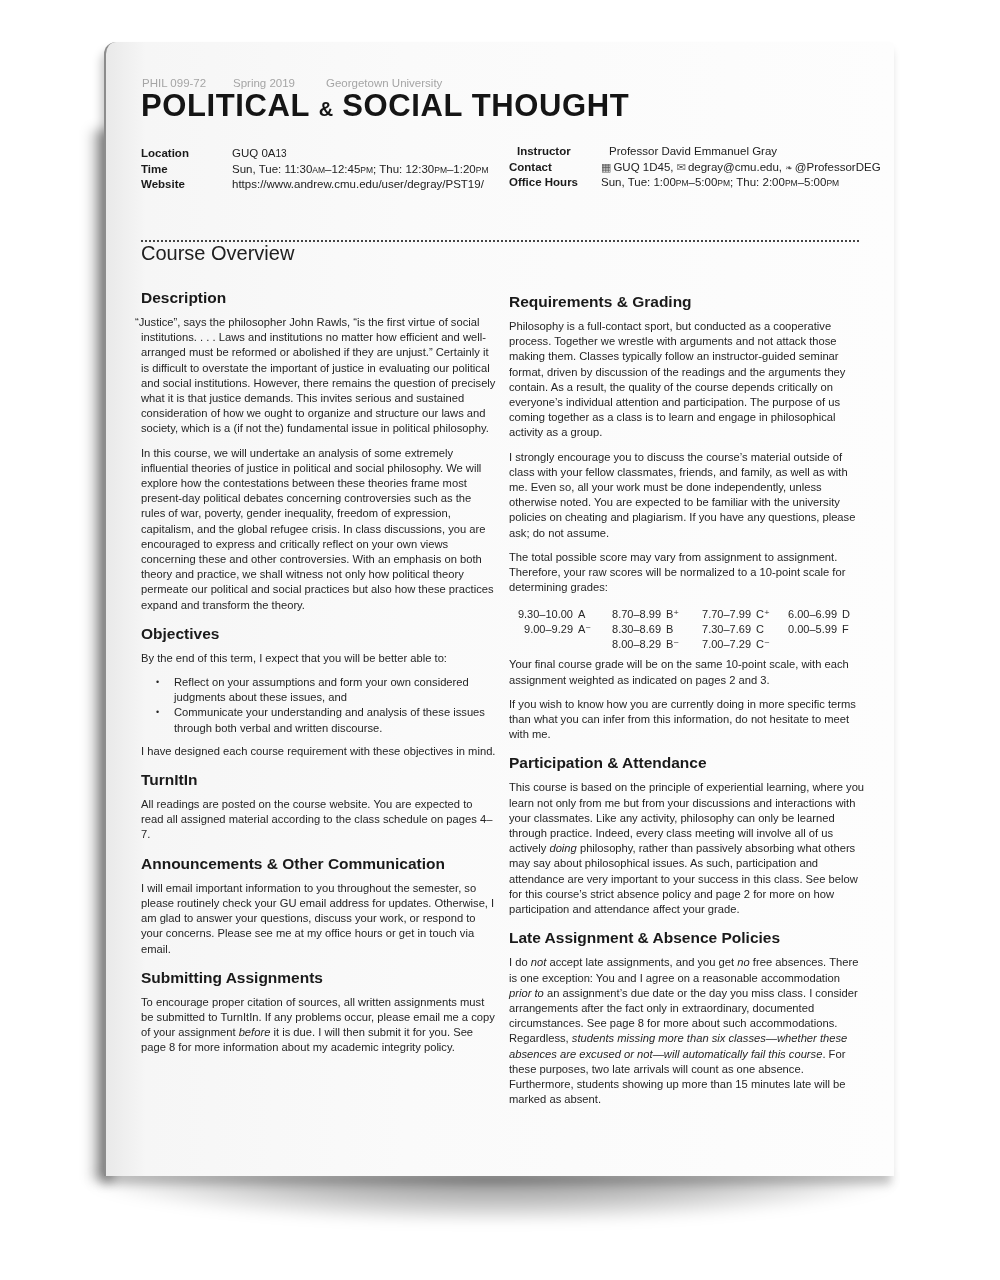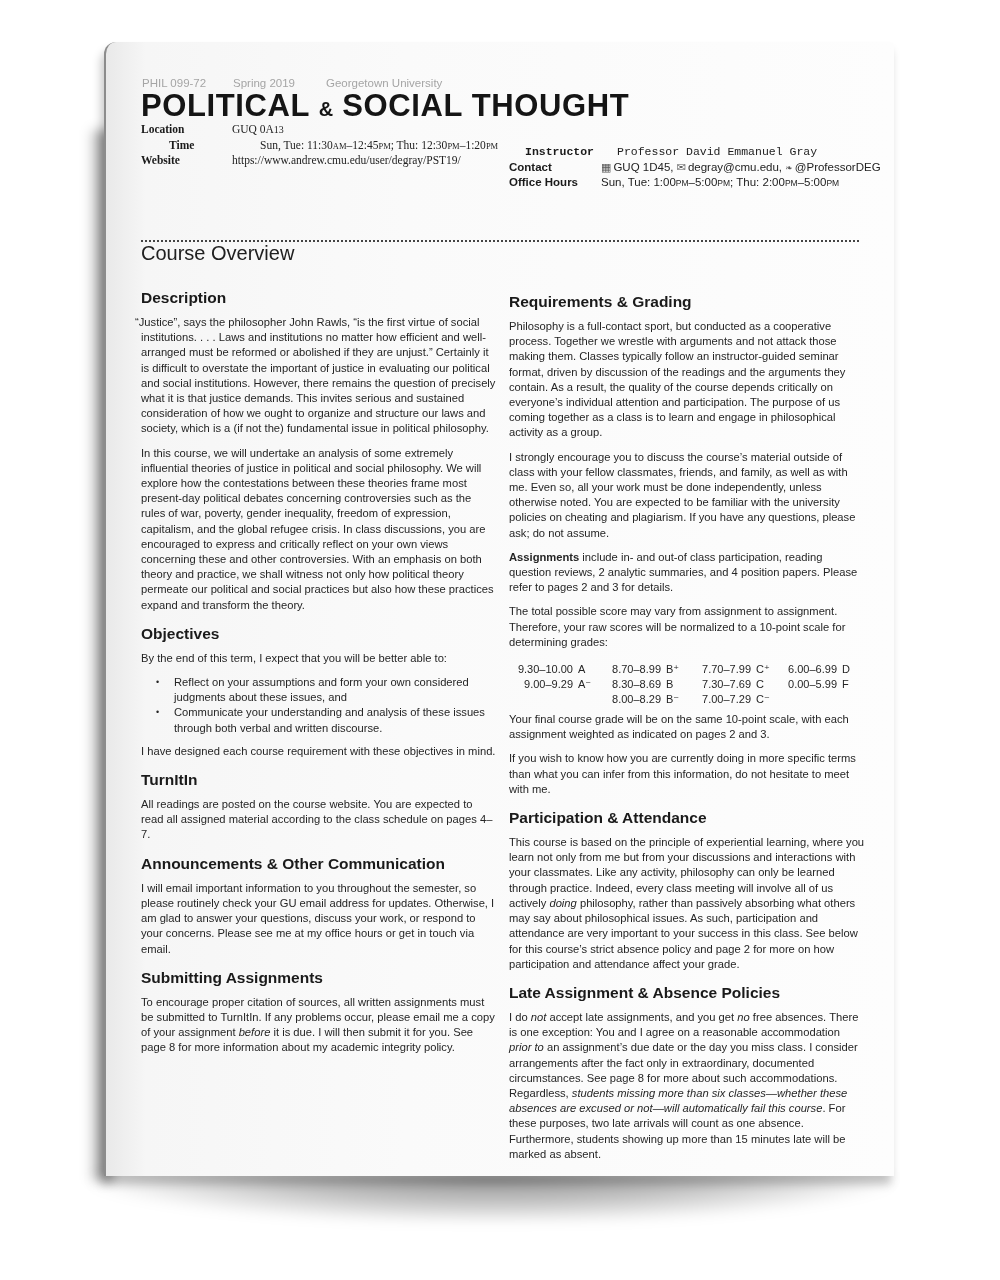--- a/index.html
+++ b/index.html
@@ -73,37 +73,37 @@
       <span style="left:91px">Spring 2019</span>
       <span style="left:184px">Georgetown University</span>
     </div>
 
     <div class="title">
       <span>POLITICAL</span>
       <span class="amp">&amp;</span>
       <span>SOCIAL THOUGHT</span>
     </div>
 
-    <div class="info" style="top:80px; left:-1px; width:350px; height:50px;font-family:Liberation Serif, serif;">
+    <div class="info" style="top:104px; left:-1px; width:350px; height:50px;">
       <div style="position:absolute; top:0; left:0; width:350px; height:16px;">
         <span class="lbl">Location</span>
         <span class="val" style="left:91px">GUQ 0A<span style="font-size:10px">13</span></span>
       </div>
-      <div style="position:absolute; top:15.5px; left:0; width:350px; height:16px;margin-left:28px;">
+      <div style="position:absolute; top:15.5px; left:0; width:350px; height:16px;">
         <span class="lbl">Time</span>
         <span class="val" style="left:91px">Sun, Tue: 11:30<span class="sc">AM</span>–12:45<span class="sc">PM</span>; Thu: 12:30<span class="sc">PM</span>–1:20<span class="sc">PM</span></span>
       </div>
       <div style="position:absolute; top:31px; left:0; width:350px; height:16px;">
         <span class="lbl">Website</span>
         <span class="val" style="left:91px">https://www.andrew.cmu.edu/user/degray/PST19/</span>
       </div>
     </div>
 
     <div class="info" style="top:102px; left:367px; width:360px; height:50px;">
-      <div style="position:absolute; top:0; left:16px; width:360px; height:16px;font-family:Liberation Mono, monospace;">
+      <div style="position:absolute; top:0; left:8px; width:360px; height:16px;">
         <span class="lbl">Instructor</span>
         <span class="val" style="left:92px">Professor David Emmanuel Gray</span>
       </div>
       <div style="position:absolute; top:15.5px; left:0; width:360px; height:16px;text-align:center;">
         <span class="lbl">Contact</span>
         <span class="val" style="left:92px">
           <span class="ic">▦</span><span>GUQ 1D45,</span>
           <span class="ic">✉</span><span>degray@cmu.edu,</span>
           <span class="ic" style="font-size:9px">❧</span><span>@ProfessorDEG</span>
         </span>
@@ -148,21 +148,20 @@
         <h2>Submitting Assignments</h2>
         <p><span>To encourage proper citation of sources, all written assignments must be submitted to TurnItIn. If any problems occur, please email me a copy of your assignment </span><em>before</em><span> it is due. I will then submit it for you. See page 8 for more information about my academic integrity policy.</span></p>
       </section>
     </div>
 
     <div class="col" style="top:251px; left:367px;">
       <section>
         <h2>Requirements &amp; Grading</h2>
         <p>Philosophy is a full-contact sport, but conducted as a cooperative process. Together we wrestle with arguments and not attack those making them. Classes typically follow an instructor-guided seminar format, driven by discussion of the readings and the arguments they contain. As a result, the quality of the course depends critically on everyone’s individual attention and participation. The purpose of us coming together as a class is to learn and engage in philosophical activity as a group.</p>
         <p>I strongly encourage you to discuss the course’s material outside of class with your fellow classmates, friends, and family, as well as with me. Even so, all your work must be done independently, unless otherwise noted. You are expected to be familiar with the university policies on cheating and plagiarism. If you have any questions, please ask; do not assume.</p>
-        <p><strong>Assignments</strong><span> include in- and out-of class participation, reading question reviews, 2 analytic summaries, and 4 position papers. Please refer to pages 2 and 3 for details.</span></p>
         <p style="margin-bottom:12px">The total possible score may vary from assignment to assignment. Therefore, your raw scores will be normalized to a 10-point scale for determining grades:</p>
 
         <div class="grades">
           <div class="grade" style="left:4px; top:0"><span class="rng" style="width:60px">9.30–10.00</span><span class="ltr">A</span></div>
           <div class="grade" style="left:4px; top:15px"><span class="rng" style="width:60px">9.00–9.29</span><span class="ltr">A⁻</span></div>
           <div class="grade" style="left:100px; top:0"><span class="rng" style="width:52px">8.70–8.99</span><span class="ltr">B⁺</span></div>
           <div class="grade" style="left:100px; top:15px"><span class="rng" style="width:52px">8.30–8.69</span><span class="ltr">B</span></div>
           <div class="grade" style="left:100px; top:30px"><span class="rng" style="width:52px">8.00–8.29</span><span class="ltr">B⁻</span></div>
           <div class="grade" style="left:190px; top:0"><span class="rng" style="width:52px">7.70–7.99</span><span class="ltr">C⁺</span></div>
           <div class="grade" style="left:190px; top:15px"><span class="rng" style="width:52px">7.30–7.69</span><span class="ltr">C</span></div>

